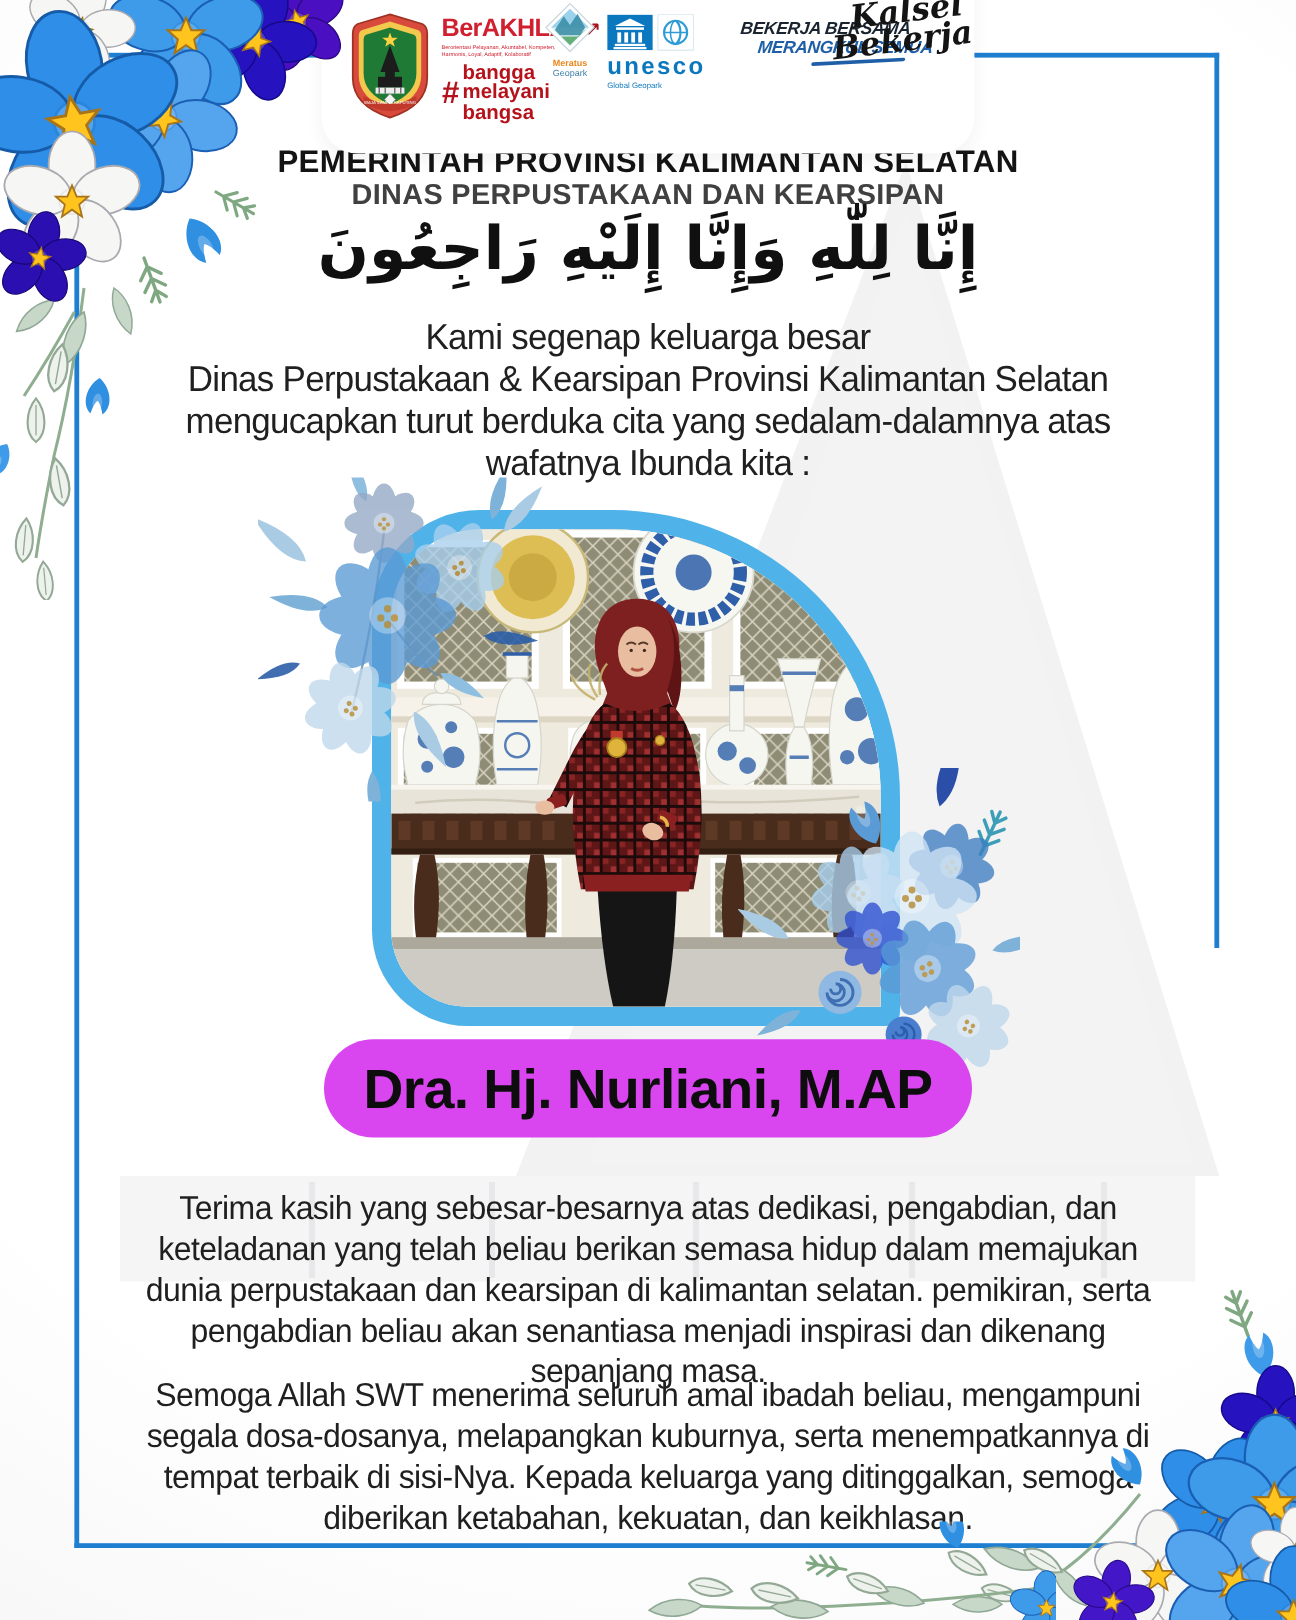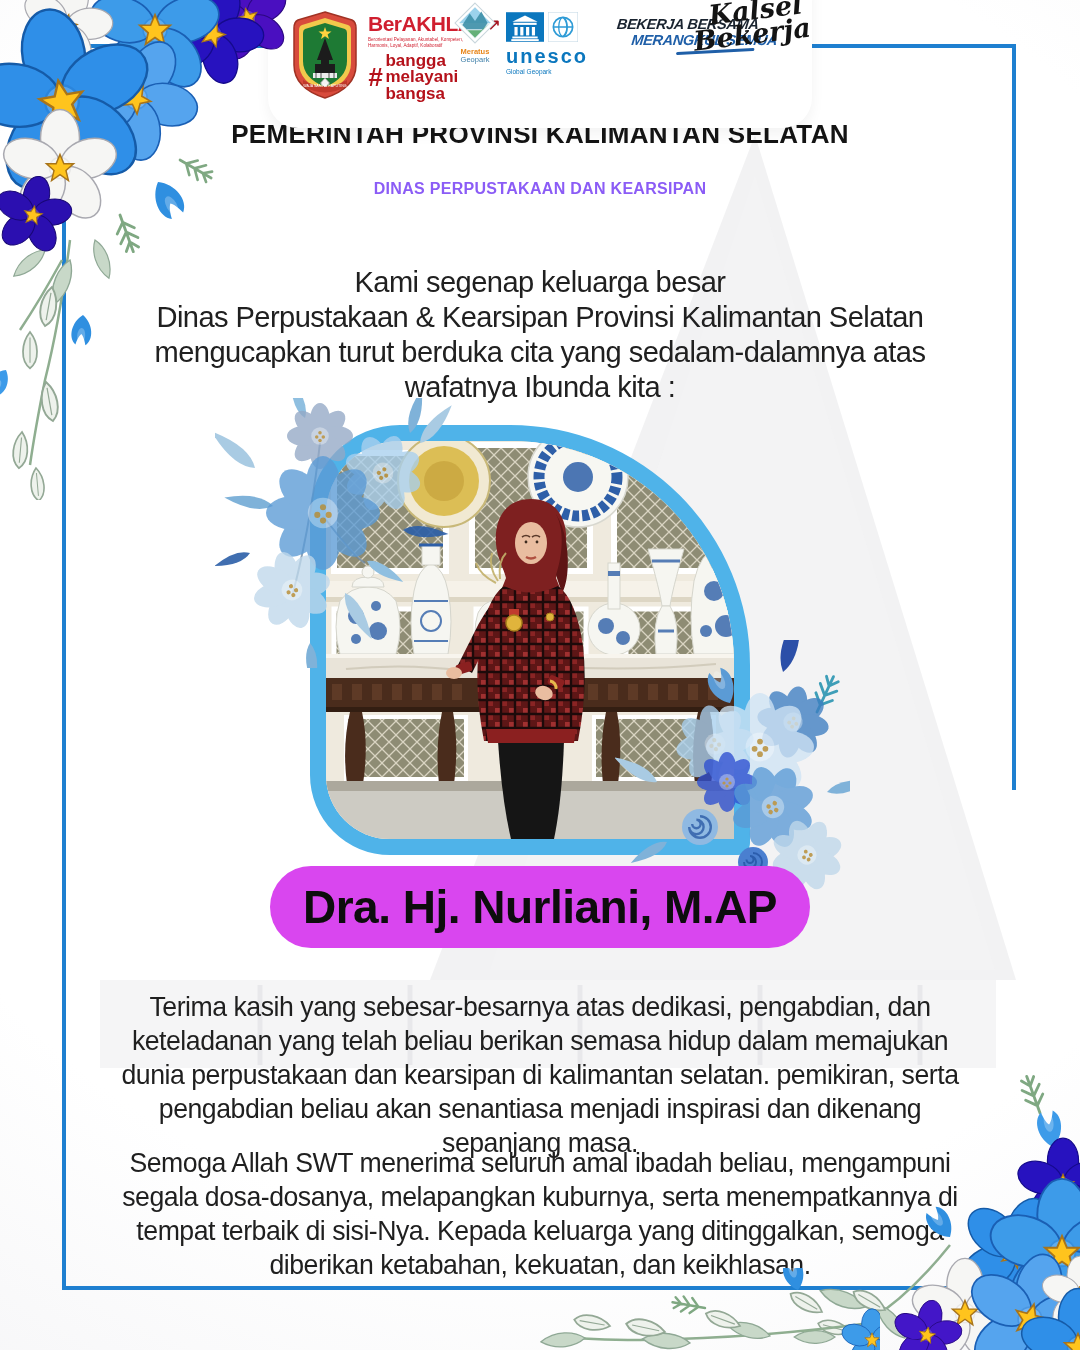--- a/index.html
+++ b/index.html
@@ -35,22 +35,22 @@
   .tg1{font-size:14.5px;font-weight:800;color:#1a2430;font-style:italic;letter-spacing:-0.3px;}
   .tg2{font-size:14.5px;font-weight:800;color:#1f5fa8;font-style:italic;letter-spacing:-0.3px;margin-left:16px;}
   .tg-under{width:78px;height:3px;background:#1f5fa8;margin:2px 0 0 62px;transform:rotate(-3deg);border-radius:2px;}
   .kalsel{left:424px;top:16px;width:112px;transform:rotate(-7deg);
       font-family:"DejaVu Serif",serif;font-style:italic;font-weight:bold;color:#141414;}
   .ks1{font-size:27px;line-height:0.95;margin-left:18px;}
   .ks2{font-size:27px;line-height:0.95;margin-top:-2px;}
 
   .org1{position:absolute;left:0;top:119px;width:1080px;text-align:center;font-size:26px;font-weight:700;
         letter-spacing:0.3px;color:#141414;z-index:3;}
-  .org2{position:absolute;left:0;top:149px;width:1080px;text-align:center;font-size:16px;font-weight:800;
-        letter-spacing:0.3px;color:#8b5cf6;z-index:3;margin-top:31px;}
+  .org2{position:absolute;left:0;top:149px;width:1080px;text-align:center;font-size:24px;font-weight:800;
+        letter-spacing:0.3px;color:#404040;z-index:3;}
   .arabic{position:absolute;left:0;top:178px;width:1080px;text-align:center;direction:rtl;
         font-family:"DejaVu Sans",sans-serif;font-size:50px;font-weight:bold;color:#101010;z-index:3;}
   .intro{position:absolute;left:90px;top:264px;width:900px;text-align:center;font-size:30px;line-height:35px;
         color:#202020;letter-spacing:-0.6px;z-index:3;transform:scaleX(0.97);transform-origin:50% 0;}
 
   .photo-frame{position:absolute;left:310px;top:425px;width:440px;height:430px;z-index:4;
         border:16px solid #4fb3e9;border-radius:90px 240px 12px 80px;overflow:hidden;background:#efeade;box-sizing:border-box;}
   .photo-frame svg{display:block;}
 
   .badge{position:absolute;left:270px;top:866px;width:540px;height:82px;background:#d946ef;border-radius:41px;
@@ -217,20 +217,21 @@
     </div>
 
     <div class="lp-abs kalsel">
       <div class="ks1">Kalsel</div>
       <div class="ks2">Bekerja</div>
     </div>
   </div>
 
   <div class="org1">PEMERINTAH PROVINSI KALIMANTAN SELATAN</div>
   <div class="org2">DINAS PERPUSTAKAAN DAN KEARSIPAN</div>
+  <div class="arabic">إِنَّا لِلّٰهِ وَإِنَّا إِلَيْهِ رَاجِعُونَ</div>
 
   <div class="intro">
     <div>Kami segenap keluarga besar</div>
     <div>Dinas Perpustakaan &amp; Kearsipan Provinsi Kalimantan Selatan</div>
     <div>mengucapkan turut berduka cita yang sedalam-dalamnya atas</div>
     <div>wafatnya Ibunda kita :</div>
   </div>
 
   <div class="photo-frame">
     <svg width="408" height="398" viewBox="0 0 408 398">

